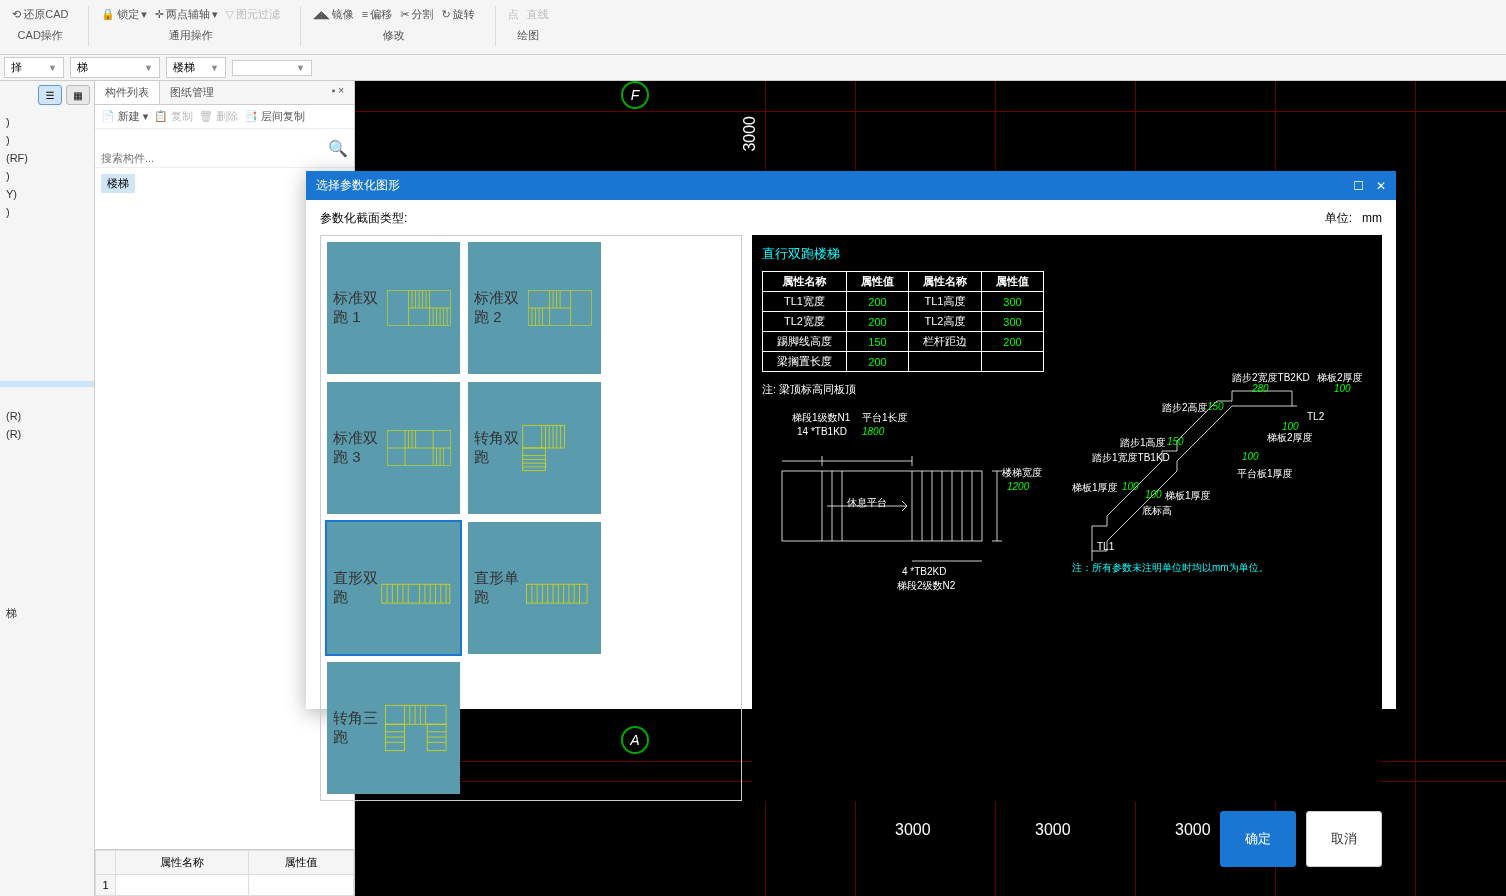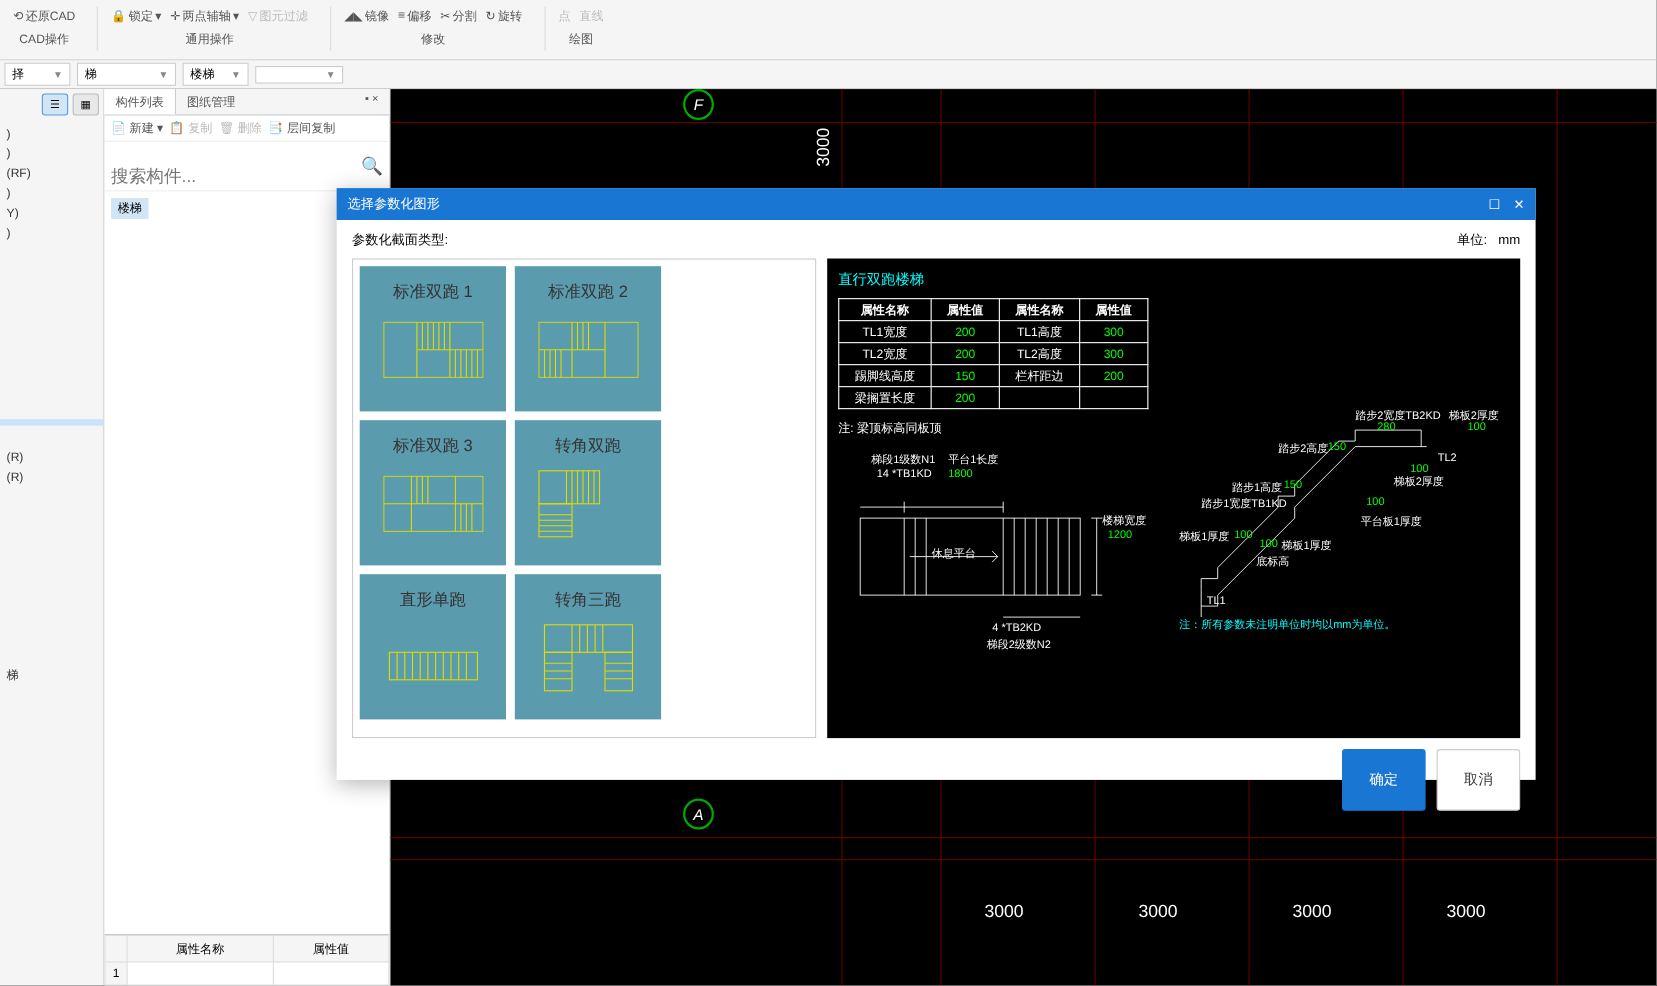--- a/index.html
+++ b/index.html
@@ -24,21 +24,21 @@
     .mid-panel { width: 260px; background: #fff; border-right: 1px solid #ccc; display: flex; flex-direction: column; }
     .canvas-area { flex: 1; background: black; position: relative; }
     
     
     .tab-header { display: flex; border-bottom: 1px solid #ccc; background: #f5f5f5; }
     .tab { padding: 4px 10px; font-size: 11px; color: #555; cursor: pointer; }
     .tab.active { background: white; border-right: 1px solid #ccc; }
     .panel-toolbar { padding: 4px 6px; border-bottom: 1px solid #eee; font-size: 11px; color: #555; display: flex; gap: 6px; align-items: center; }
     .panel-toolbar .disabled { color: #bbb; }
     .search-row { padding: 3px 6px; display: flex; align-items: center; border-bottom: 1px solid #eee; }
-    .search-row input { flex: 1; border: none; outline: none; font-size: 16px; color: #888; margin-top: 20px; }
+    .search-row input { flex: 1; border: none; outline: none; font-size: 11px; color: #888; margin-top: 20px; }
     .tree-content { padding: 6px; font-size: 11px; flex: 1; }
     .tree-item { background: #d0e5f5; padding: 2px 6px; display: inline-block; }
     
     .props-section { border-top: 1px solid #ccc; }
     .props-table { width: 100%; font-size: 11px; border-collapse: collapse; }
     .props-table th { background: #f5f5f5; border: 1px solid #ddd; padding: 4px; font-weight: normal; }
     .props-table td { border: 1px solid #ddd; padding: 4px; background: white; }
     
     .icon-btns { display: flex; gap: 4px; padding: 4px; justify-content: flex-end; }
     .icon-btn { width: 24px; height: 20px; border: 1px solid #bbb; border-radius: 3px; background: #e8e8e8; display: flex; align-items: center; justify-content: center; font-size: 10px; }
@@ -52,42 +52,42 @@
     .grid-dim-v { writing-mode: vertical-rl; transform: rotate(180deg); }
     
     
     .modal { position: absolute; top: 171px; left: 306px; width: 1090px; height: 538px; background: white; box-shadow: 0 4px 20px rgba(0,0,0,0.3); }
     .modal-title { background: #1976d2; color: white; padding: 6px 10px; font-size: 12px; display: flex; justify-content: space-between; align-items: center; }
     .modal-title-btns { display: flex; gap: 12px; font-size: 12px; }
     .modal-body { padding: 10px 14px; display: flex; flex-direction: column; height: calc(100% - 28px); }
     .modal-header-row { display: flex; justify-content: space-between; font-size: 12px; margin-bottom: 8px; }
     .modal-content { display: flex; gap: 10px; flex: 1; }
     .shape-grid { width: 430px; border: 1px solid #ccc; padding: 6px; display: flex; flex-wrap: wrap; gap: 8px; align-content: flex-start; overflow-y: auto; }
-    .shape-item { width: 133px; height: 132px; background: #5b9bae; display: flex; flex-direction: column; align-items: center; padding: 6px; cursor: pointer; }
+    .shape-item { width: 133px; height: 132px; background: #5b9bae; display: flex; flex-direction: row; align-items: center; padding: 6px; cursor: pointer; }
     .shape-item.selected { outline: 2px solid #1976d2; }
     .shape-title { color: #333; font-size: 15px; margin: 8px 0; }
     .shape-preview { width: 100px; height: 70px; position: relative; }
     .shape-preview svg { width: 100%; height: 100%; }
     
     .preview-pane { flex: 1; background: black; padding: 10px; position: relative; color: white; font-size: 11px; }
     .preview-title { color: #0ff; font-size: 13px; margin-bottom: 8px; }
     .param-table { border-collapse: collapse; margin-bottom: 10px; }
     .param-table td, .param-table th { border: 1px solid white; padding: 2px 14px; font-size: 11px; text-align: center; }
     .param-table .green { color: #0f0; }
     .note-text { font-size: 11px; margin-bottom: 0; }
     .note-cyan { color: #0ff; }
     
     .modal-footer { display: flex; justify-content: flex-end; gap: 10px; padding-top: 10px; }
     .btn { padding: 18px 24px; font-size: 13px; border-radius: 3px; cursor: pointer; border: 1px solid; }
     .btn-primary { background: #1976d2; color: white; border-color: #1976d2; }
     .btn-default { background: white; color: #333; border-color: #ccc; font-family: Liberation Serif, serif; }
     
     .diagram-area { position: relative; width: 610px; height: 260px; margin-top: 4px; }
     .diagram-label { position: absolute; font-size: 10px; white-space: nowrap; }
-    .diagram-label.green { color: #0f0; }
+    .diagram-label.green { color: #0f0; font-style: italic; }
     
     .left-side-items { font-size: 11px; color: #333; padding: 4px; }
     .left-side-items div { padding: 3px 2px; }
   </style>
 </head>
 <body>
 
 <div class="top-toolbar">
   <div class="toolbar-group">
     <div class="toolbar-row">
@@ -309,20 +309,39 @@
                   <line x1="30" y1="5" x2="30" y2="35"></line>
                   <line x1="35" y1="5" x2="35" y2="35"></line>
                   <line x1="40" y1="5" x2="40" y2="35"></line>
                   <line x1="45" y1="5" x2="45" y2="35"></line>
                   <line x1="50" y1="5" x2="50" y2="35"></line>
                   <line x1="55" y1="5" x2="55" y2="35"></line>
                   <line x1="5" y1="45" x2="35" y2="45"></line>
                   <line x1="5" y1="50" x2="35" y2="50"></line>
                   <line x1="5" y1="55" x2="35" y2="55"></line>
                   <line x1="5" y1="60" x2="35" y2="60"></line>
+                </g>
+              </svg></div>
+        </div>
+        <div class="shape-item selected">
+          <div class="shape-title">直形双跑</div>
+          <div class="shape-preview"><svg viewBox="0 0 100 70">
+                <rect x="5" y="30" width="90" height="25" fill="none" stroke="#dd0"></rect>
+                <g stroke="#dd0">
+                  <line x1="12" y1="30" x2="12" y2="55"></line>
+                  <line x1="19" y1="30" x2="19" y2="55"></line>
+                  <line x1="26" y1="30" x2="26" y2="55"></line>
+                  <line x1="33" y1="30" x2="33" y2="55"></line>
+                  <line x1="40" y1="30" x2="40" y2="55"></line>
+                  <line x1="55" y1="30" x2="55" y2="55"></line>
+                  <line x1="62" y1="30" x2="62" y2="55"></line>
+                  <line x1="69" y1="30" x2="69" y2="55"></line>
+                  <line x1="76" y1="30" x2="76" y2="55"></line>
+                  <line x1="83" y1="30" x2="83" y2="55"></line>
+                  <line x1="90" y1="30" x2="90" y2="55"></line>
                 </g>
               </svg></div>
         </div>
         <div class="shape-item">
           <div class="shape-title">直形单跑</div>
           <div class="shape-preview"><svg viewBox="0 0 100 70">
                 <rect x="10" y="30" width="80" height="25" fill="none" stroke="#dd0"></rect>
                 <g stroke="#dd0">
                   <line x1="17" y1="30" x2="17" y2="55"></line>
                   <line x1="24" y1="30" x2="24" y2="55"></line>

